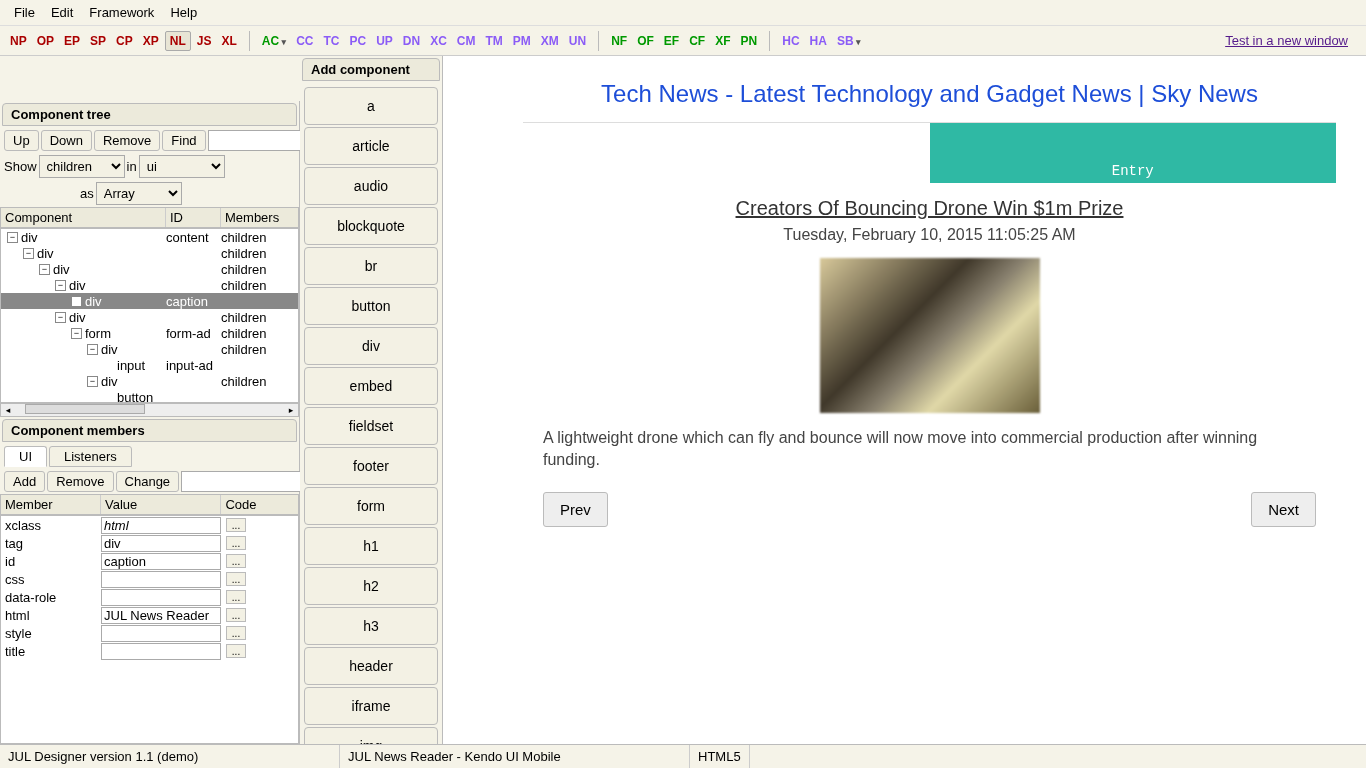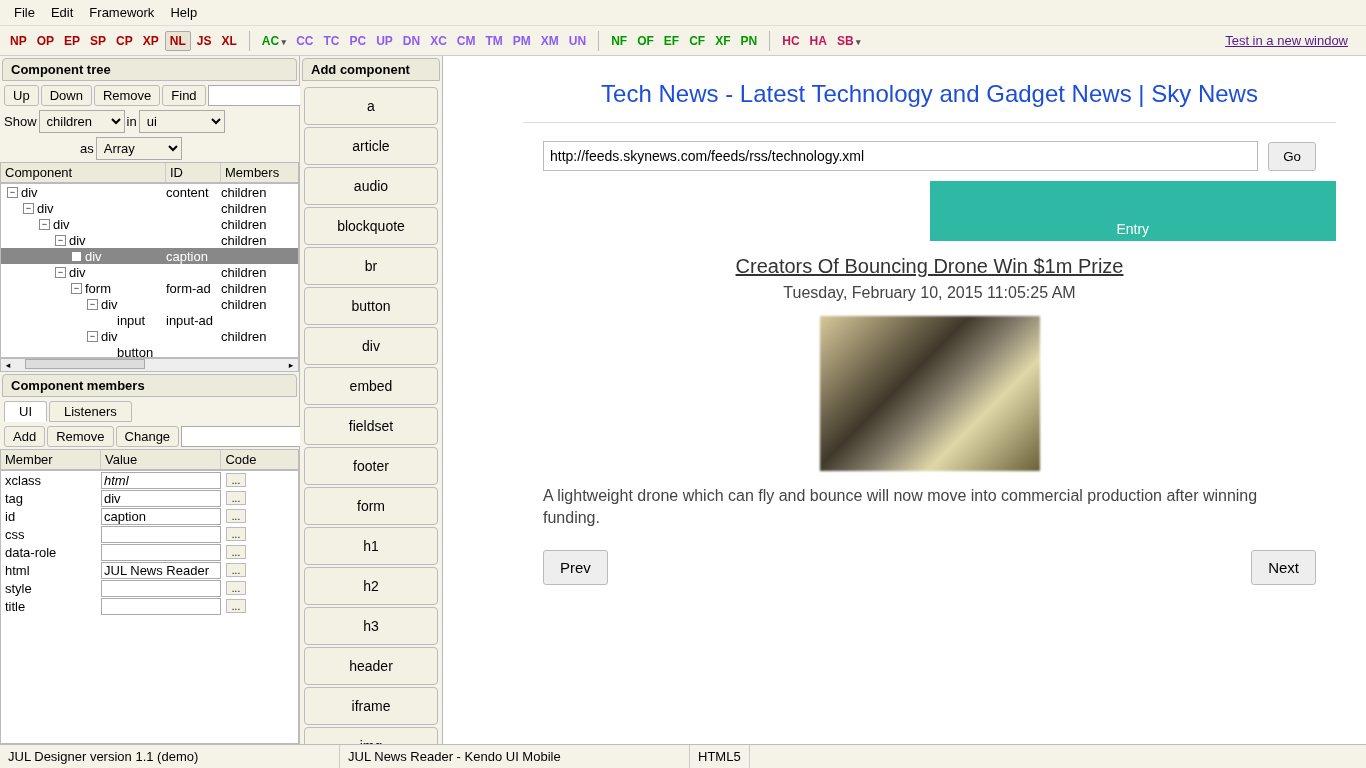--- a/index.html
+++ b/index.html
@@ -5,27 +5,27 @@
 * { box-sizing: border-box; margin: 0; padding: 0; font-family: Arial, sans-serif; }
 html, body { width: 1366px; height: 768px; overflow: hidden; background: #f5f3e8; font-size: 13px; }
 .menubar { height: 26px; background: #f5f3e8; display: flex; align-items: center; padding: 0 6px; border-bottom: 1px solid #ddd; }
 .menubar span { padding: 2px 8px; cursor: pointer; }
 .toolbar { height: 30px; background: #f5f3e8; display: flex; align-items: center; padding: 0 6px; border-bottom: 1px solid #ccc; position: relative; }
 .toolbar .group { display: flex; align-items: center; gap: 2px; }
 .toolbar .sep { width: 1px; height: 20px; background: #bbb; margin: 0 8px; }
 .toolbar .tb { font-weight: bold; font-size: 12px; padding: 2px 4px; cursor: pointer; }
 .toolbar .tb.red { color: #a00; }
 .toolbar .tb.green { color: #090; }
-.toolbar .tb.blue { color: #be185d; }
+.toolbar .tb.blue { color: #8b5cf6; }
 .toolbar .tb.gray { color: #8b5cf6; }
 .toolbar .tb.active { background: #e8e5d5; border: 1px solid #aaa; border-radius: 2px; }
 .toolbar .dd::after { content: " ▾"; font-size: 9px; color: #555; }
 .testlink { position: absolute; right: 18px; color: #551a8b; text-decoration: underline; font-size: 13px; cursor: pointer; }
 .main { display: flex; height: calc(100% - 26px - 30px - 24px); }
-.left { width: 300px; display: flex; flex-direction: column; border-right: 1px solid #bbb; }
+.left { width: 300px; display: flex; flex-direction: column; border-right: 1px solid #bbb; margin-top: 45px; }
 .mid { width: 143px; display: flex; flex-direction: column; border-right: 1px solid #bbb; }
 .right { flex: 1; display: flex; flex-direction: column; background: #fff; }
 .panel-head { background: #eceadb; border: 1px solid #bbb; border-radius: 4px 4px 0 0; padding: 3px 8px; font-weight: bold; margin: 2px; }
 .toolrow { display: flex; align-items: center; gap: 2px; padding: 2px 4px; }
 .btn { background: #f3f1e4; border: 1px solid #bbb; padding: 2px 8px; border-radius: 3px; cursor: pointer; font-size: 13px; }
 .inp { border: 1px solid #aaa; padding: 2px 3px; font-size: 13px; background: #fff; }
 select.inp { background: #f3f1e4; }
 .table-head { display: flex; background: #eceadb; border: 1px solid #bbb; font-weight: normal; font-size: 13px; }
 .col-comp { width: 165px; padding: 2px 4px; border-right: 1px solid #ccc; }
 .col-id { width: 55px; padding: 2px 4px; border-right: 1px solid #ccc; }
@@ -58,21 +58,21 @@
 .mem-row .c .dots { border: 1px solid #bbb; width: 20px; height: 14px; display: flex; align-items: center; justify-content: center; font-size: 10px; cursor: pointer; background: #f3f1e4; }
 .add-list { flex: 1; overflow: auto; background: #f5f3e8; padding: 2px; position: relative; }
 .add-list::-webkit-scrollbar { width: 14px; }
 .add-item { display: block; width: calc(100% - 4px); margin: 2px auto; padding: 10px 0; text-align: center; background: #f3f1e4; border: 1px solid #bbb; border-radius: 4px; cursor: pointer; font-size: 14px; }
 .preview-head { background: #eceadb; border: 1px solid #bbb; border-radius: 4px 4px 0 0; padding: 3px 8px; font-weight: bold; margin: 2px; }
 .preview { flex: 1; background: #fff; padding: 10px 30px 10px 80px; overflow: auto; }
 .preview .title { text-align: center; font-size: 24px; color: #1d4ed8; padding: 14px 0; border-bottom: 1px solid #ddd; }
 .preview .feedrow { display: flex; align-items: center; gap: 10px; margin: 18px 0 10px 0; padding: 0 20px; }
 .preview .feedrow input { flex: 1; padding: 6px; border: 1px solid #bbb; font-size: 14px; }
 .preview .gobtn { padding: 6px 14px; background: #eee; border: 1px solid #bbb; border-radius: 3px; cursor: pointer; }
-.preview .teal { background: #2fb9a4; color: #fff; height: 60px; width: 50%; margin-left: auto; display: flex; align-items: flex-end; justify-content: center; font-size: 14px; padding-bottom: 4px; }
+.preview .teal { background: #2fb9a4; color: #fff; height: 60px; width: 50%; margin-left: auto; display: flex; align-items: flex-end; justify-content: center; font-size: 14px; padding-bottom: 4px; font-family: Liberation Mono, monospace; }
 .preview .headline { text-align: center; font-size: 20px; text-decoration: underline; color: #333; margin: 14px 0 6px; }
 .preview .date { text-align: center; font-size: 16px; color: #444; margin-bottom: 14px; }
 .preview .imgbox { margin: 0 auto 14px; width: 220px; height: 155px; background: linear-gradient(135deg,#d8c99a 0%, #40382a 40%, #8a8270 55%, #e0d8a8 70%, #6a5f3a 100%); filter: blur(1px); }
 .preview .desc { font-size: 16px; color: #444; padding: 0 20px; line-height: 1.4; }
 .preview .navrow { display: flex; justify-content: space-between; padding: 20px 20px 10px; }
 .preview .navbtn { padding: 8px 16px; background: #eee; border: 1px solid #bbb; border-radius: 3px; cursor: pointer; font-size: 15px; }
 .statusbar { height: 24px; background: #f5f3e8; border-top: 1px solid #bbb; display: flex; align-items: center; font-size: 13px; }
 .statusbar .cell { padding: 0 8px; border-right: 1px solid #ccc; height: 100%; display: flex; align-items: center; }
 .statusbar .cell:first-child { width: 340px; }
 .statusbar .cell:nth-child(2) { width: 350px; }
@@ -352,24 +352,20 @@
         <div class="add-item">h3</div>
         <div class="add-item">header</div>
         <div class="add-item">iframe</div>
         <div class="add-item">img</div>
       </div>
   </div>
 
   <div class="right">
     <div class="preview">
       <div class="title">Tech News - Latest Technology and Gadget News | Sky News</div>
-      <div class="feedrow">
-        <input value="http://feeds.skynews.com/feeds/rss/technology.xml" style="">
-        <button class="gobtn">Go</button>
-      </div>
       <div class="teal">Entry</div>
       <div class="headline">Creators Of Bouncing Drone Win $1m Prize</div>
       <div class="date">Tuesday, February 10, 2015 11:05:25 AM</div>
       <div class="imgbox"></div>
       <div class="desc">A lightweight drone which can fly and bounce will now move into commercial production after winning funding.</div>
       <div class="navrow">
         <button class="navbtn">Prev</button>
         <button class="navbtn">Next</button>
       </div>
     </div>

